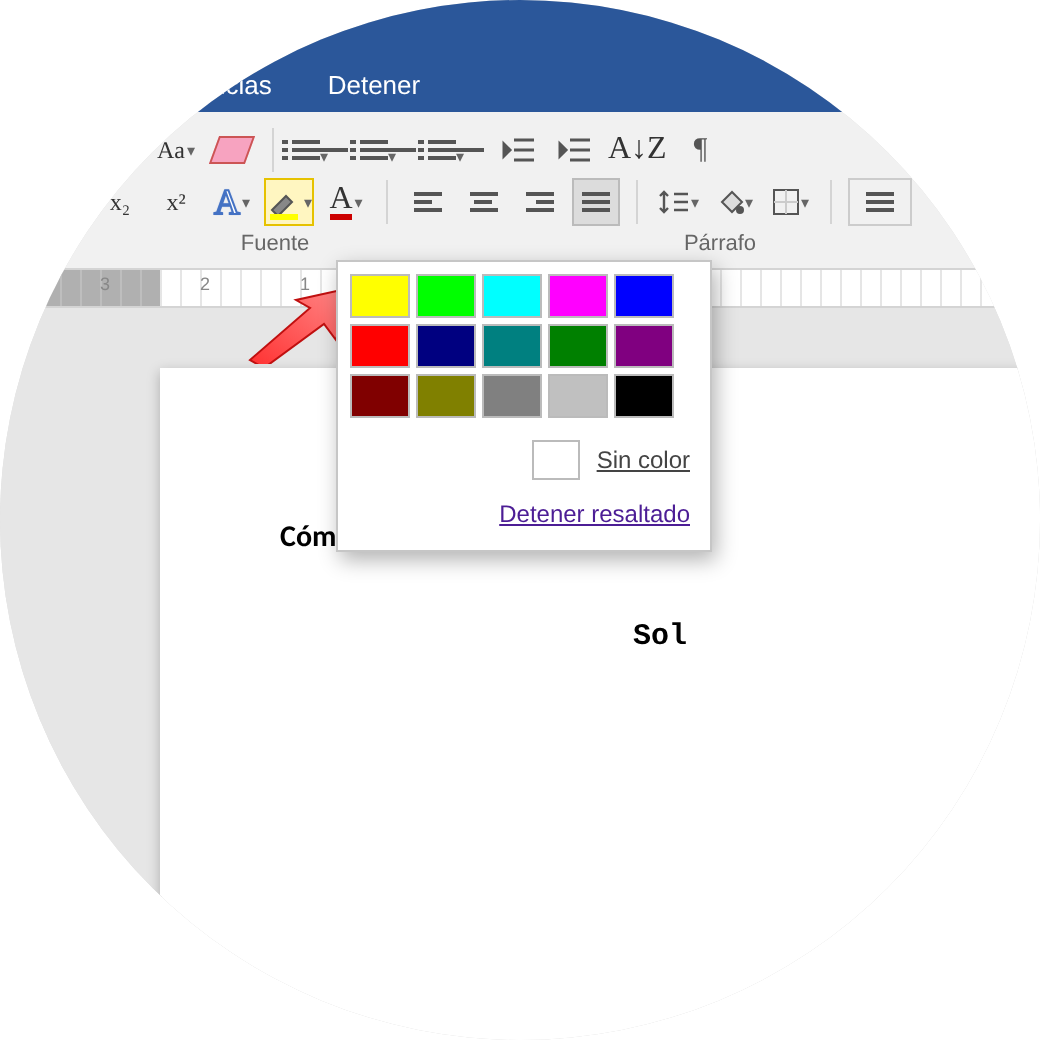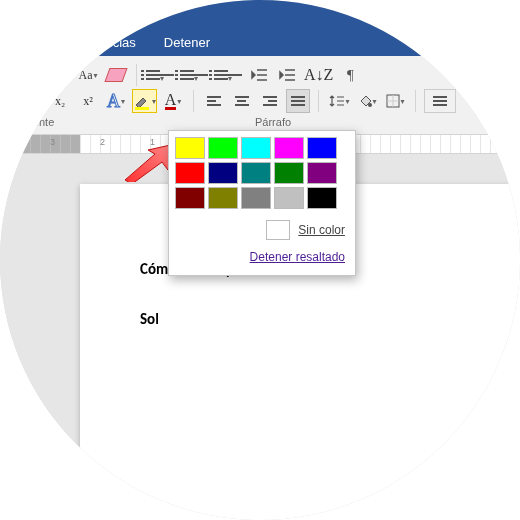--- a/index.html
+++ b/index.html
@@ -68,21 +68,21 @@
     font-family: "Times New Roman", serif;
   }
   .sep { width:1px; height:22px; background:#d4d4d4; margin:0 4px; }
   .dd { font-size:8px; color:#666; margin-left:1px; }
   .group-labels {
     display:flex;
     font-size:11px;
     color:#666;
     padding: 2px 0 4px;
   }
-  .gl { text-align:left; }
+  .gl { text-align:center; }
   .ruler {
     height: 18px;
     background: #fff;
     border-bottom: 1px solid #d4d4d4;
     position: relative;
     margin-left: 60px;
     font-size:9px;
     color:#888;
   }
   .ruler .tick { position:absolute; top:2px; }
@@ -97,21 +97,21 @@
     min-height: 460px;
     box-shadow: 0 2px 6px rgba(0,0,0,.25);
     padding: 70px 40px 40px 60px;
     box-sizing: border-box;
     font-family: Calibri, sans-serif;
     font-size: 15px;
     line-height: 2.0;
     color: #000;
   }
   .page .h { font-weight: bold; text-align:left; }
-  .page .right { text-align: left; }
+  .page .right { text-align: center; font-family: Liberation Mono, monospace; }
   .page p { margin: 0 0 18px; text-align: justify; }
 
   .picker {
     position: absolute;
     left: 168px;
     top: 130px;
     width: 174px;
     background: #fff;
     border: 1px solid #c6c6c6;
     box-shadow: 2px 4px 10px rgba(0,0,0,.3);

